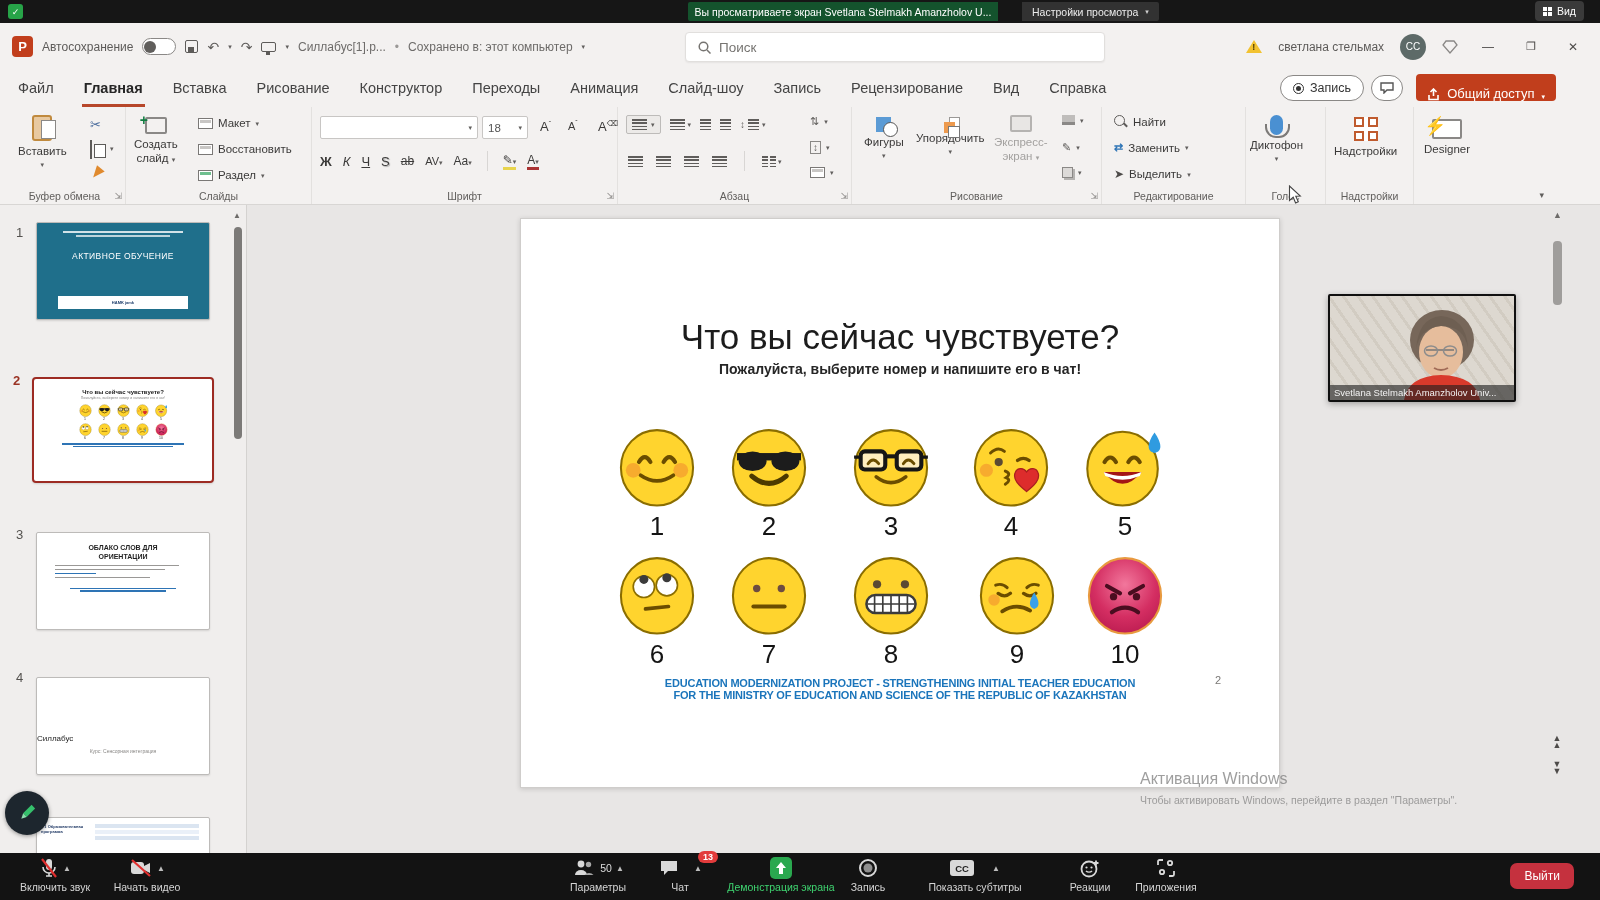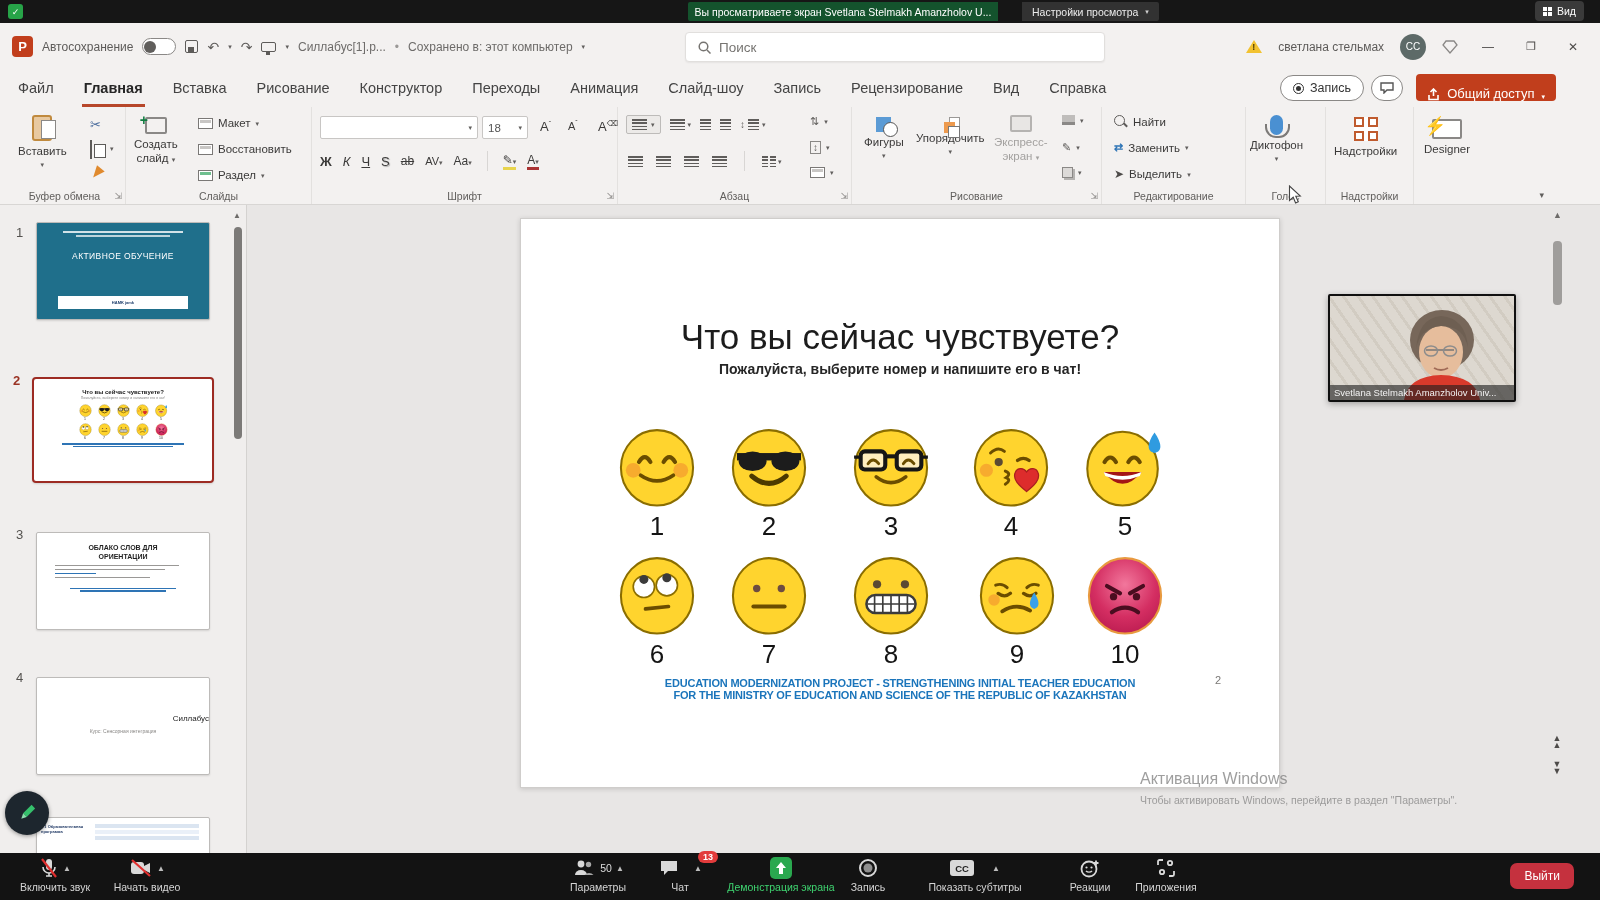--- a/index.html
+++ b/index.html
@@ -597,21 +597,21 @@
       <div class="gline" style="margin:4px 0 0 18px;width:72%;height:1.2px"></div>
       <div class="gline" style="margin:2.5px 0 0 18px;width:64%;height:1.2px"></div>
       <div class="bar" style="margin:2.5px 0 0 18px;width:24%;height:1.6px"></div>
       <div class="gline" style="margin:2.5px 0 0 18px;width:55%;height:1.2px"></div>
       <div class="bar" style="margin:10px auto 0;width:62%;height:1.5px"></div>
       <div class="bar" style="margin:1px auto 0;width:50%;height:1.5px"></div>
     </div>
 
     <span class="tnum" style="left:16px;top:465px">4</span>
     <div class="thumb" style="top:472px">
-      <div style="margin-top:36px;text-align:right;font-size:8px;color:#222">Силлабус</div>
+      <div style="margin-top:56px;text-align:left;font-size:8px;color:#222">Силлабус</div>
       <div style="margin-top:5px;text-align:center;font-size:5px;color:#8a8886">Курс: Сенсорная интеграция</div>
     </div>
 
     <span class="tnum" style="left:16px;top:612px">5</span>
     <div class="thumb" style="top:612px">
       <div style="display:flex;margin-top:6px">
         <div style="width:34%;padding-left:4px;font-size:4px;font-weight:700;color:#1f3864">1.1 Образовательная программа</div>
         <div style="width:60%">
             <div style="height:4px;background:#dbe5f1;margin-bottom:2px"></div>
             <div style="height:4px;background:#eaf0f8;margin-bottom:2px"></div>

